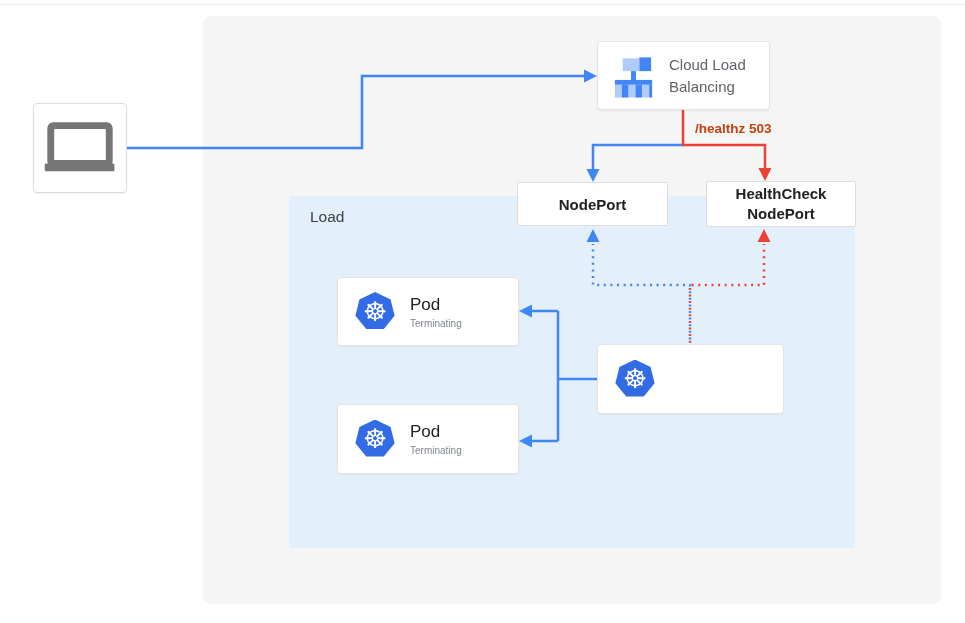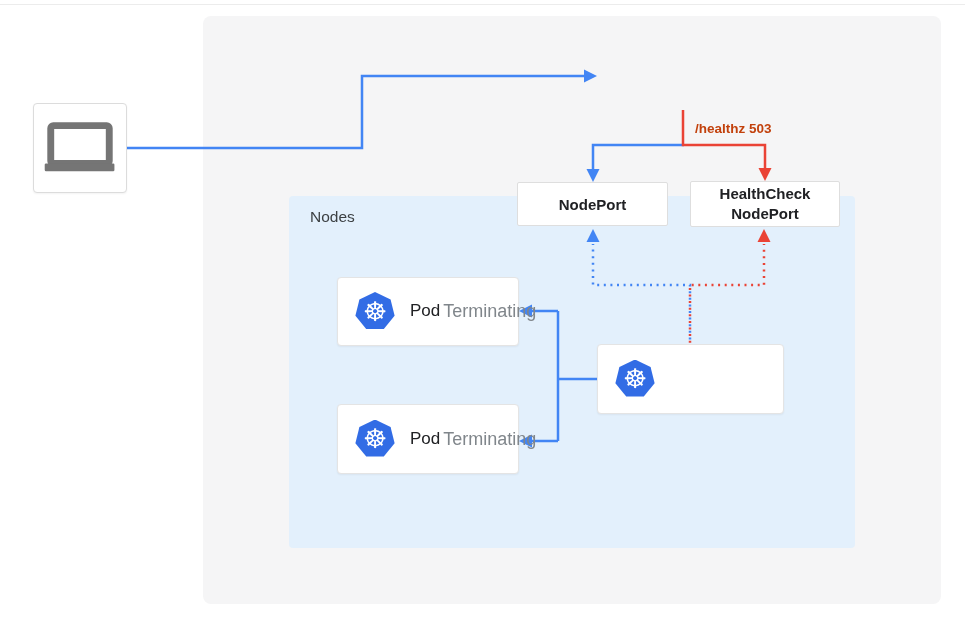--- a/index.html
+++ b/index.html
@@ -59,32 +59,32 @@
     font-size: 13.5px; font-weight: bold; color: #c2410c; z-index: 10;
   }
 
   .port-box {
     position: absolute; background: #ffffff; border: 1px solid #dedede;
     display: flex; align-items: center; justify-content: center;
     font-weight: bold; font-size: 15px; color: #202124; text-align: center;
     z-index: 10; border-radius: 2px;
   }
   .nodeport-box { left: 517px; top: 182px; width: 151px; height: 44px; }
-  .healthcheck-box { left: 690px; top: 181px; width: 150px; height: 46px; line-height: 20px; flex-direction: column; }
+  .healthcheck-box { left: 706px; top: 181px; width: 150px; height: 46px; line-height: 20px; flex-direction: column; }
 
   .entity-card {
     display: flex; align-items: center; gap: 15px; padding-left: 17px;
   }
   .pod-card-1 { left: 337px; top: 277px; width: 182px; height: 69px; }
   .pod-card-2 { left: 337px; top: 404px; width: 182px; height: 70px; }
   .kube-proxy-card { left: 597px; top: 344px; width: 187px; height: 70px; }
 
-  .entity-text { display: flex; flex-direction: row; gap: 3px; }
+  .entity-text { display: flex; flex-direction: column; gap: 3px; }
   .entity-title { font-size: 17px; color: #202124; }
-  .entity-sub { font-size: 18px; color: #80868b; }
+  .entity-sub { font-size: 10px; color: #80868b; }
 
   .k8s-icon {
     width: 40px; height: 39px; flex: 0 0 40px;
     background: #326ce5;
     clip-path: polygon(50% 0%, 89% 19%, 99% 61%, 72% 95%, 28% 95%, 1% 61%, 11% 19%);
     display: flex; align-items: center; justify-content: center;
   }
   .k8s-wheel {
     color: #ffffff; font-family: "DejaVu Sans", sans-serif;
     font-size: 27px; line-height: 1; margin-top: -1px;
@@ -93,21 +93,21 @@
 </head>
 <body>
 
 <div class="canvas">
 
   <div class="top-rule"></div>
 
   <div class="gray-panel"></div>
 
   <div class="nodes-panel"></div>
-  <div class="nodes-label">Nodes</div>
+  <div class="nodes-label">Load</div>
 
   <svg class="connectors" viewBox="0 0 965 623">
 
     <path d="M 127 148 H 362 V 76 H 585" fill="none" stroke="#4285f4" stroke-width="2.5"></path>
     <polygon points="584,69.5 584,82.5 597,76" fill="#4285f4"></polygon>
 
     <path d="M 684 145 H 593 V 170" fill="none" stroke="#4285f4" stroke-width="2.5"></path>
     <polygon points="586.5,169 599.5,169 593,182" fill="#4285f4"></polygon>
 
     <path d="M 683 110 V 145 H 765 V 169" fill="none" stroke="#ea4335" stroke-width="2.5"></path>
@@ -124,20 +124,35 @@
     <polygon points="532,434.5 532,447.5 519,441" fill="#4285f4"></polygon>
   </svg>
 
   <div class="card laptop-card">
     <svg width="82" height="74" viewBox="0 0 94 86">
       <rect x="13" y="17" width="68" height="44" rx="3" fill="none" stroke="#757575" stroke-width="8"></rect>
       <rect x="6" y="61" width="81" height="9" rx="1.5" fill="#757575"></rect>
     </svg>
   </div>
 
+  <div class="card clb-card">
+    <svg width="47" height="44" viewBox="0 0 48 44">
+      <rect x="13" y="4" width="17" height="13" fill="#aecbfa"></rect>
+      <rect x="30" y="3" width="12" height="14" fill="#4285f4"></rect>
+      <rect x="21.5" y="17" width="5" height="11" fill="#4285f4"></rect>
+      <rect x="5" y="26" width="38" height="5" fill="#4285f4"></rect>
+      <rect x="5" y="31" width="7" height="13" fill="#aecbfa"></rect>
+      <rect x="12" y="31" width="7" height="13" fill="#4285f4"></rect>
+      <rect x="19" y="31" width="7" height="13" fill="#aecbfa"></rect>
+      <rect x="26" y="31" width="7" height="13" fill="#4285f4"></rect>
+      <rect x="33" y="31" width="7" height="13" fill="#aecbfa"></rect>
+      <rect x="40" y="31" width="3" height="13" fill="#4285f4"></rect>
+    </svg>
+    <div class="clb-label">Cloud Load Balancing</div>
+  </div>
 
   <div class="healthz-label">/healthz 503</div>
 
   <div class="port-box nodeport-box">
     <span>NodePort</span>
   </div>
 
   <div class="port-box healthcheck-box">
     <span>HealthCheck</span>
     <span>NodePort</span>

